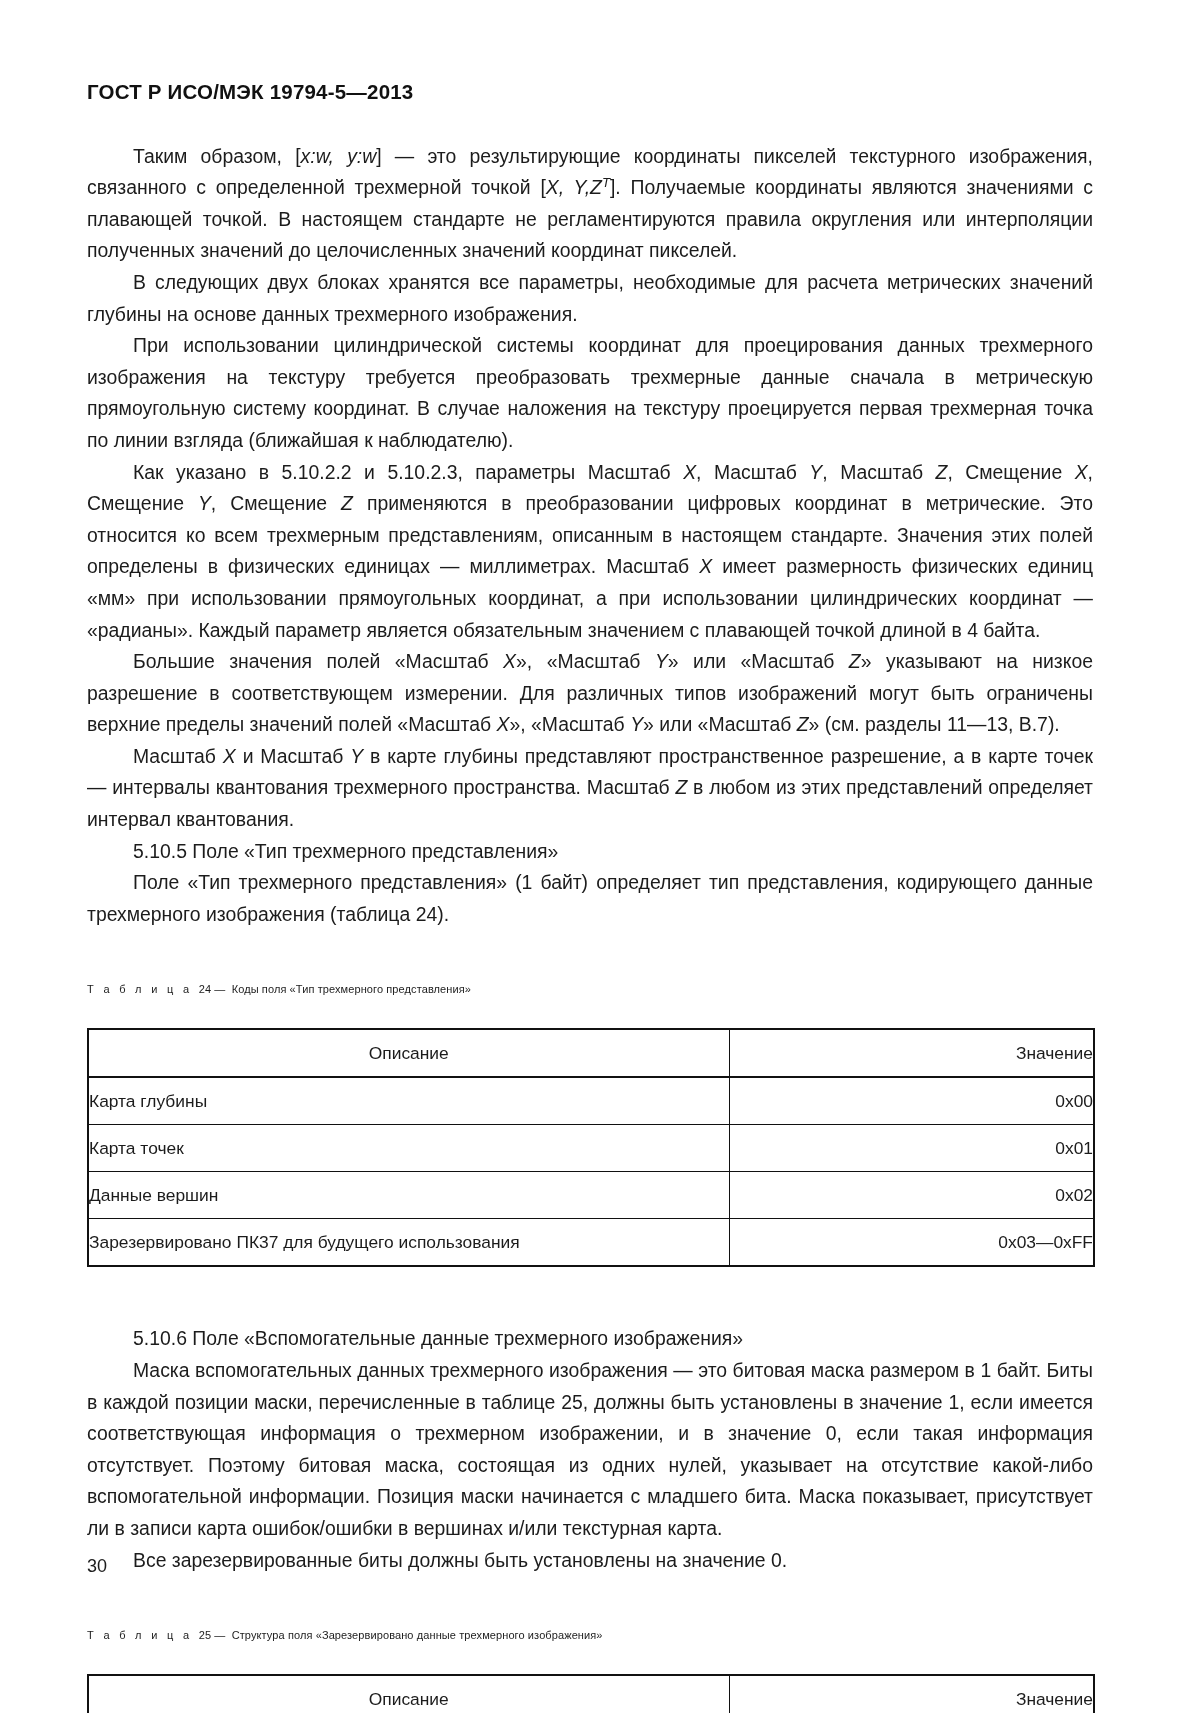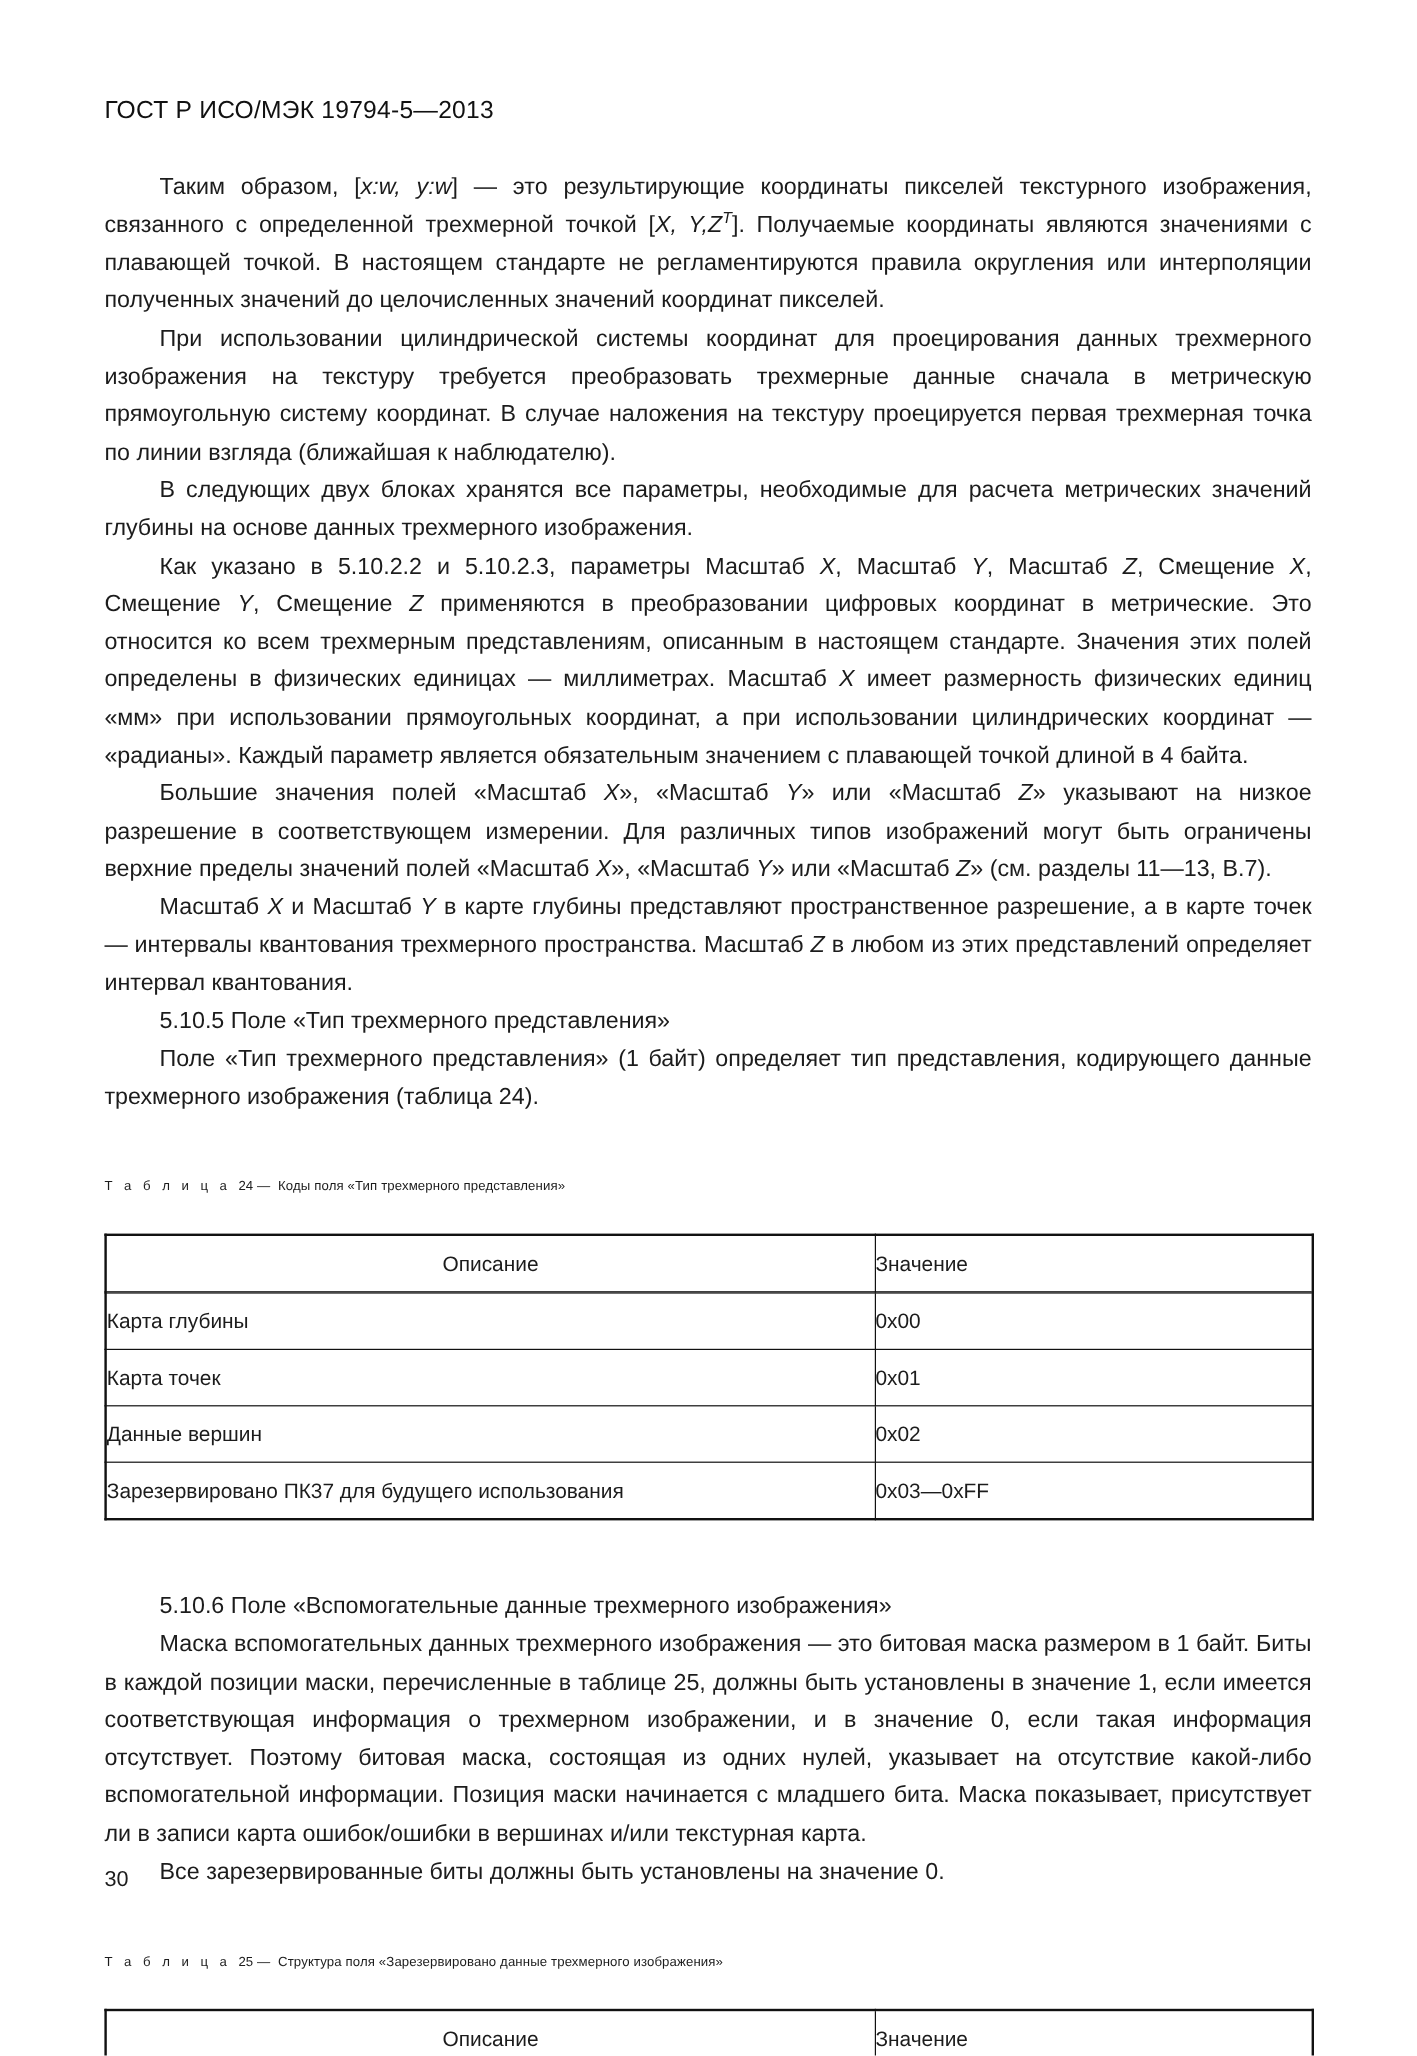--- a/index.html
+++ b/index.html
@@ -28,21 +28,21 @@
     position: absolute;
     left: 87px;
     top: 0;
     width: 1006px;
   }
 
   
   .doc-header {
     margin-top: 80px;
     font-size: 20.5px;
-    font-weight: normal;
+    font-weight: bold;
     letter-spacing: 0.2px;
     line-height: 1.2;
     color: #111;
   }
 
   
   .body-block {
     margin-top: 36px;
   }
   p.para {
@@ -108,21 +108,21 @@
     font-size: 0;
   }
   table.gost tbody td {
     height: 46px;
   }
   table.gost td.desc {
     text-align: left;
   }
   table.gost td.val,
   table.gost th.val {
-    text-align: left;
+    text-align: right;
   }
   
   table.gost {
     border: 2.5px solid #111;
   }
   table.gost thead th { border-top: none; }
   table.gost tbody tr:last-child td { border-bottom: none; }
   table.gost tr td:first-child,
   table.gost tr th:first-child { border-left: none; }
   table.gost tr td:last-child,
@@ -146,23 +146,23 @@
 
 <div class="page">
   <div class="content">
 
     <div class="doc-header">ГОСТ Р ИСО/МЭК 19794-5—2013</div>
 
     <div class="body-block">
 
       <p class="para"><span>Таким образом, [</span><span class="it">x:w, y:w</span><span>] — это результирующие координаты пикселей текстурного изображения, связанного с определенной трехмерной точкой [</span><span class="it">X, Y,Z</span><sup class="sup">T</sup><span>]. Получаемые координаты являются значениями с плавающей точкой. В настоящем стандарте не регламентируются правила округления или интерполяции полученных значений до целочисленных значений координат пикселей.</span></p>
 
+      <p class="para">В следующих двух блоках хранятся все параметры, необходимые для расчета метрических значений глубины на основе данных трехмерного изображения.</p>
+
       <p class="para">При использовании цилиндрической системы координат для проецирования данных трехмерного изображения на текстуру требуется преобразовать трехмерные данные сначала в метрическую прямоугольную систему координат. В случае наложения на текстуру проецируется первая трехмерная точка по линии взгляда (ближайшая к наблюдателю).</p>
-
-      <p class="para">В следующих двух блоках хранятся все параметры, необходимые для расчета метрических значений глубины на основе данных трехмерного изображения.</p>
 
 
       <p class="para"><span>Как указано в 5.10.2.2 и 5.10.2.3, параметры Масштаб </span><span class="it">X</span><span>, Масштаб </span><span class="it">Y</span><span>, Масштаб </span><span class="it">Z</span><span>, Смещение </span><span class="it">X</span><span>, Смещение </span><span class="it">Y</span><span>, Смещение </span><span class="it">Z</span><span> применяются в преобразовании цифровых координат в метрические. Это относится ко всем трехмерным представлениям, описанным в настоящем стандарте. Значения этих полей определены в физических единицах — миллиметрах. Масштаб </span><span class="it">X</span><span> имеет размерность физических единиц «мм» при использовании прямоугольных координат, а при использовании цилиндрических координат — «радианы». Каждый параметр является обязательным значением с плавающей точкой длиной в 4 байта.</span></p>
 
       <p class="para"><span>Большие значения полей «Масштаб </span><span class="it">X</span><span>», «Масштаб </span><span class="it">Y</span><span>» или «Масштаб </span><span class="it">Z</span><span>» указывают на низкое разрешение в соответствующем измерении. Для различных типов изображений могут быть ограничены верхние пределы значений полей «Масштаб </span><span class="it">X</span><span>», «Масштаб </span><span class="it">Y</span><span>» или «Масштаб </span><span class="it">Z</span><span>» (см. разделы 11—13, В.7).</span></p>
 
       <p class="para"><span>Масштаб </span><span class="it">X</span><span> и Масштаб </span><span class="it">Y</span><span> в карте глубины представляют пространственное разрешение, а в карте точек — интервалы квантования трехмерного пространства. Масштаб </span><span class="it">Z</span><span> в любом из этих представлений определяет интервал квантования.</span></p>
 
       <p class="para">5.10.5 Поле «Тип трехмерного представления»</p>
 

